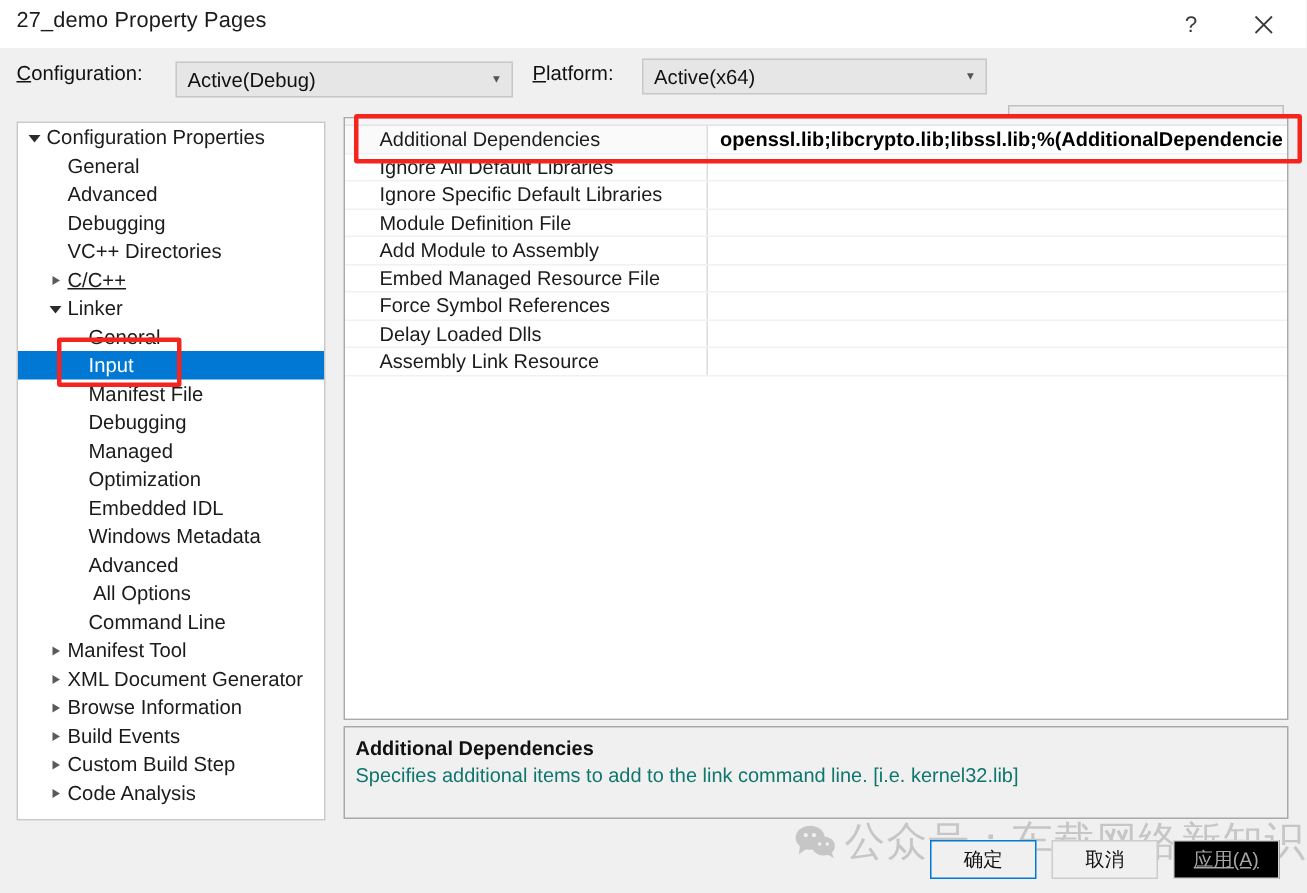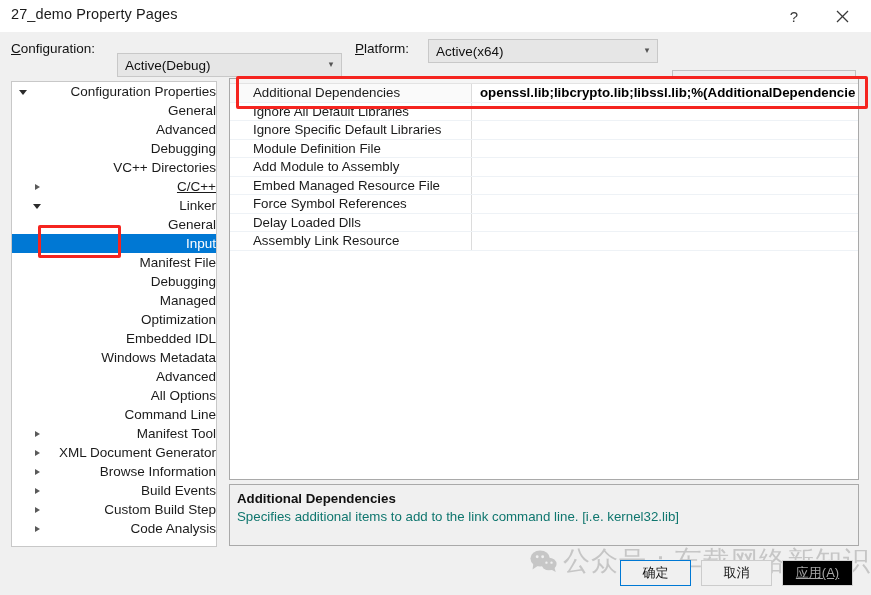--- a/index.html
+++ b/index.html
@@ -67,21 +67,21 @@
     background: #fff; border: 1px solid #c8c8c8; overflow: hidden;
   }
   .tnode {
     position: relative; height: 19px; line-height: 19px;
     font-size: 13.5px; color: #1b1b1b; white-space: nowrap;
   }
   .tnode .tw {
     position: absolute; left: 0; top: 0; width: 14px; height: 19px;
     display: flex; align-items: center; justify-content: center;
   }
-  .tnode .tlabel { display: block; text-align: right; }
+  .tnode .tlabel { display: block; }
   .tnode.sel { background: #0078d4; }
   .tnode.sel .tlabel { color: #ffffff; }
   .arrow-collapsed {
     width: 0; height: 0; border-left: 5px solid #5a5a5a;
     border-top: 3.5px solid transparent; border-bottom: 3.5px solid transparent;
   }
   .arrow-expanded {
     width: 0; height: 0; border-top: 5px solid #2b2b2b;
     border-left: 4px solid transparent; border-right: 4px solid transparent;
     margin-top: 2px;
@@ -179,21 +179,21 @@
     <div class="winbtn close">
       <svg width="13" height="13" viewBox="0 0 13 13">
         <line x1="1" y1="1" x2="12" y2="12" stroke="#3a3a3a" stroke-width="1.2"></line>
         <line x1="12" y1="1" x2="1" y2="12" stroke="#3a3a3a" stroke-width="1.2"></line>
       </svg>
     </div>
   </div>
 
   <div class="cfgrow">
     <div class="lbl" style="left:11px; top:9px;"><u>C</u>onfiguration:</div>
-    <div class="combo" style="left:117px; top:21px; width:225px;">
+    <div class="combo" style="left:117px; top:9px; width:225px;">
       <span class="cval">Active(Debug)</span>
       <span class="carrow">▾</span>
     </div>
     <div class="lbl" style="left:355px; top:9px;"><u>P</u>latform:</div>
     <div class="combo" style="left:428px; top:7px; width:230px;">
       <span class="cval">Active(x64)</span>
       <span class="carrow">▾</span>
     </div>
     <div class="btn" id="cfg-manager-btn">Configuration Manager...</div>
   </div>
@@ -251,21 +251,21 @@
         <div class="tnode">
           <span class="tlabel" style="margin-left: 47px;">Embedded IDL</span>
         </div>
         <div class="tnode">
           <span class="tlabel" style="margin-left: 47px;">Windows Metadata</span>
         </div>
         <div class="tnode">
           <span class="tlabel" style="margin-left: 47px;">Advanced</span>
         </div>
         <div class="tnode">
-          <span class="tlabel" style="margin-left: 70px;">All Options</span>
+          <span class="tlabel" style="margin-left: 50px;">All Options</span>
         </div>
         <div class="tnode">
           <span class="tlabel" style="margin-left: 47px;">Command Line</span>
         </div>
         <div class="tnode">
           <span class="tw" style="left: 18px;">
             <span class="arrow-collapsed"></span>
           </span>
           <span class="tlabel" style="margin-left: 33px;">Manifest Tool</span>
         </div>

